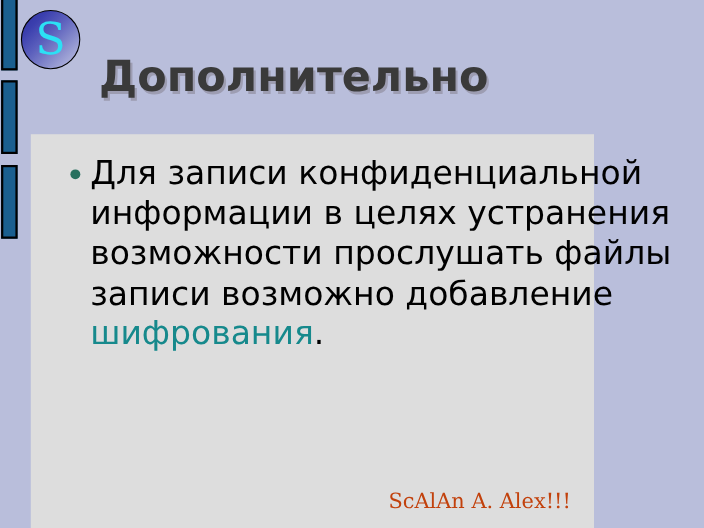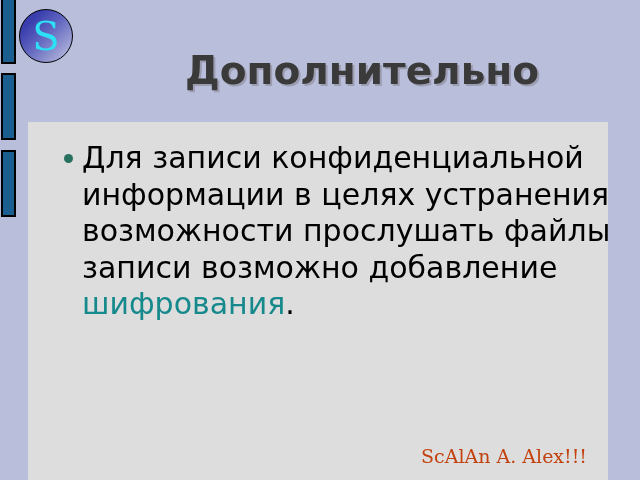--- a/index.html
+++ b/index.html
@@ -62,39 +62,38 @@
     font-family: "DejaVu Serif", serif;
     font-size: 40px;
     line-height: 40px;
     color: #2ce0f5;
     letter-spacing: 0;
   }
 
   
   #slide-title {
     position: absolute;
-    left: 112px;
+    left: 90px;
     top: 48px;
     width: 500px;
     font-family: "DejaVu Sans", sans-serif;
     font-weight: bold;
     font-size: 39px;
     line-height: 46px;
     color: #3a3a3a;
     text-shadow: 2px 2px 0 #9d9db2;
     white-space: nowrap;
-    text-align: center;
   }
 
   
   #content-panel {
     position: absolute;
     left: 28px;
     top: 122px;
-    width: 580px;
+    width: 512px;
     height: 358px;
     background: #dddddd;
   }
 
   
   #bullet-list {
     position: absolute;
     left: 0;
     top: 18px;
     width: 612px;

